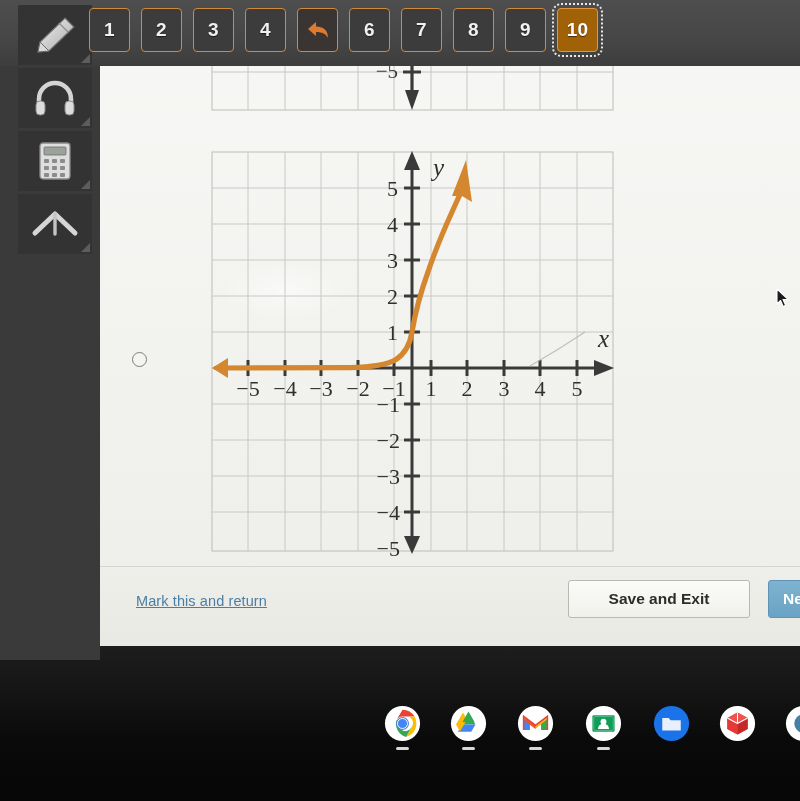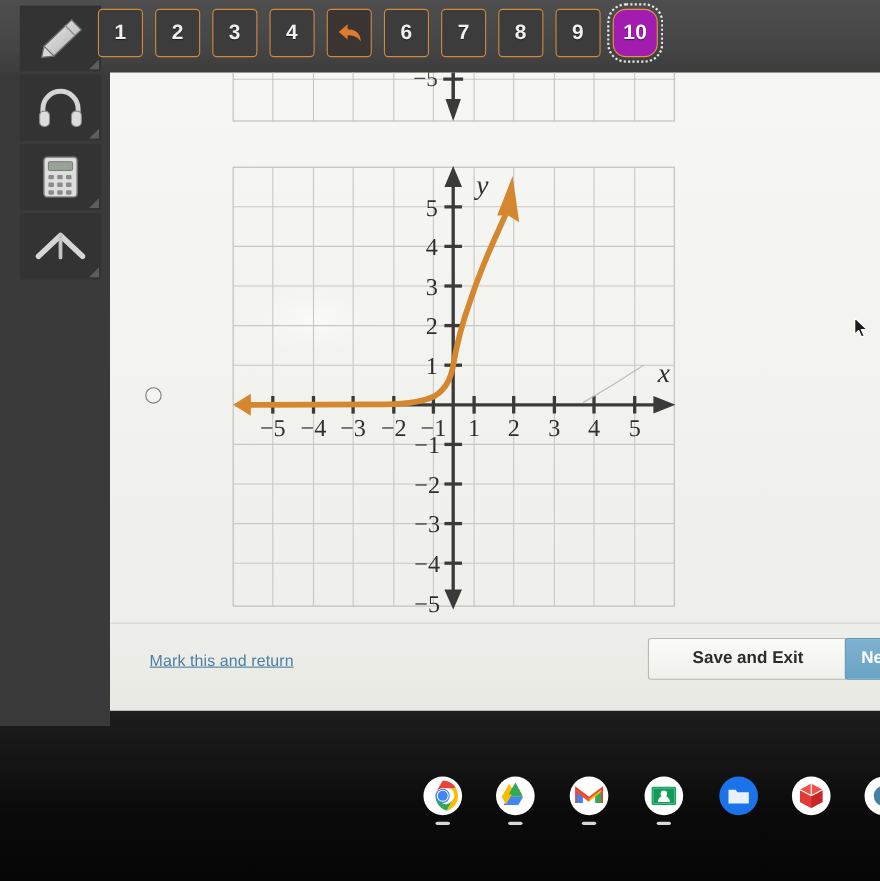--- a/index.html
+++ b/index.html
@@ -81,26 +81,25 @@
     color: #f0f0ee;
     font-size: 19px;
     font-weight: 700;
     display: flex;
     align-items: center;
     justify-content: center;
     letter-spacing: .3px;
     text-shadow: 0 1px 1px rgba(0,0,0,.55);
   }
   .qbtn.current {
-    background: #a21caf;
+    background: #a16207;
     border-color: #e3963c;
     color: #fff;
     outline: 2px dotted #e8e8e8;
     outline-offset: 3px;
-    border-radius: 12px;
   }
   .qbtn.flag {
     background: #3a3432;
   }
   .qbtn.flag svg { display: block; }
 
   
   .page {
     position: absolute;
     left: 100px; top: 66px;
@@ -171,21 +170,20 @@
     width: 182px; height: 38px;
     border: 1px solid #b9b9b3;
     border-radius: 3px;
     background: linear-gradient(180deg,#fbfbf9 0%,#f0f0ec 100%);
     color: #2c2c2c;
     font-size: 15.5px;
     font-weight: 700;
     display: flex;
     align-items: center;
     justify-content: center;
-    margin-left: 21px;
   }
   .next-btn {
     position: absolute;
     left: 668px; top: 13px;
     width: 120px; height: 38px;
     border: 1px solid #5f93b6;
     border-radius: 3px;
     background: linear-gradient(180deg,#7fb2d0 0%,#6aa3c4 100%);
     color: #fff;
     font-size: 15.5px;

